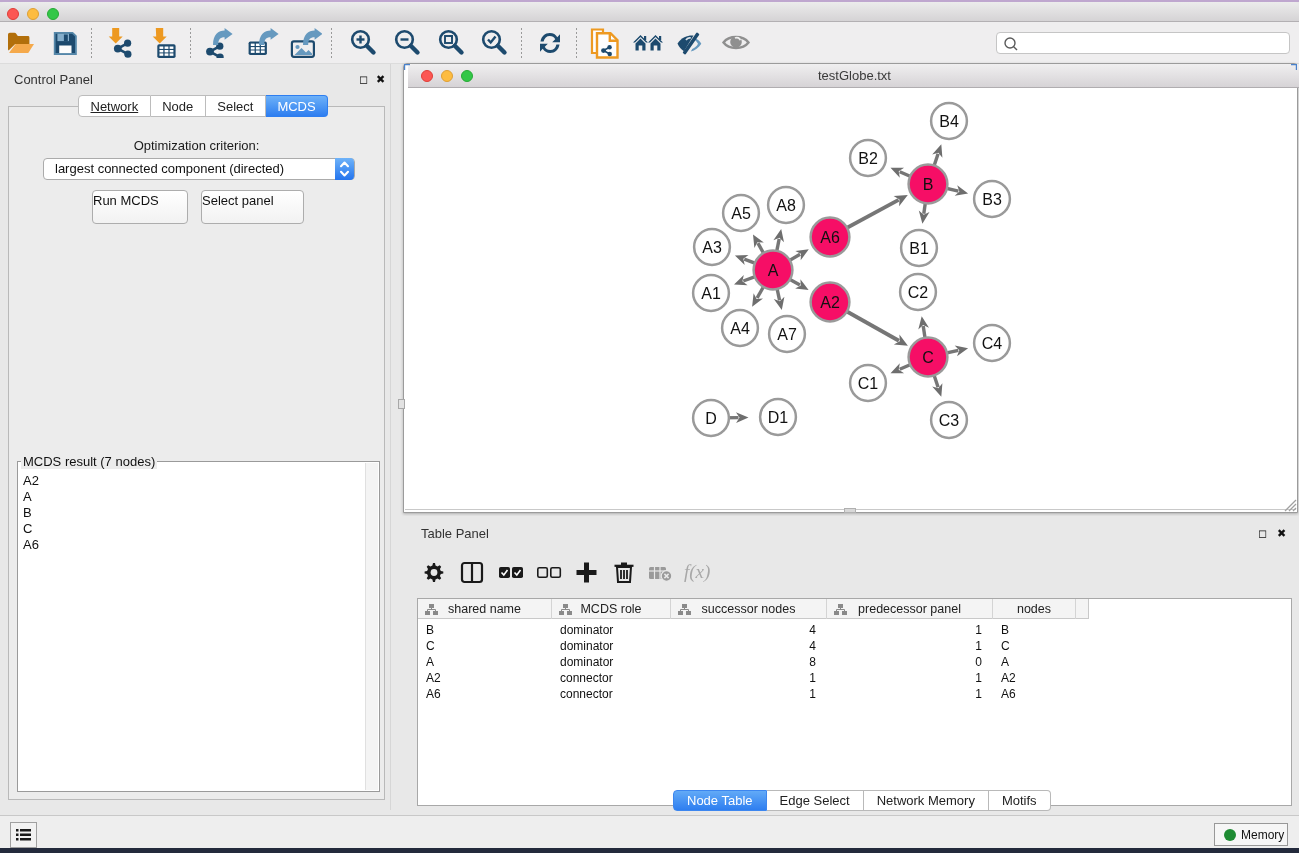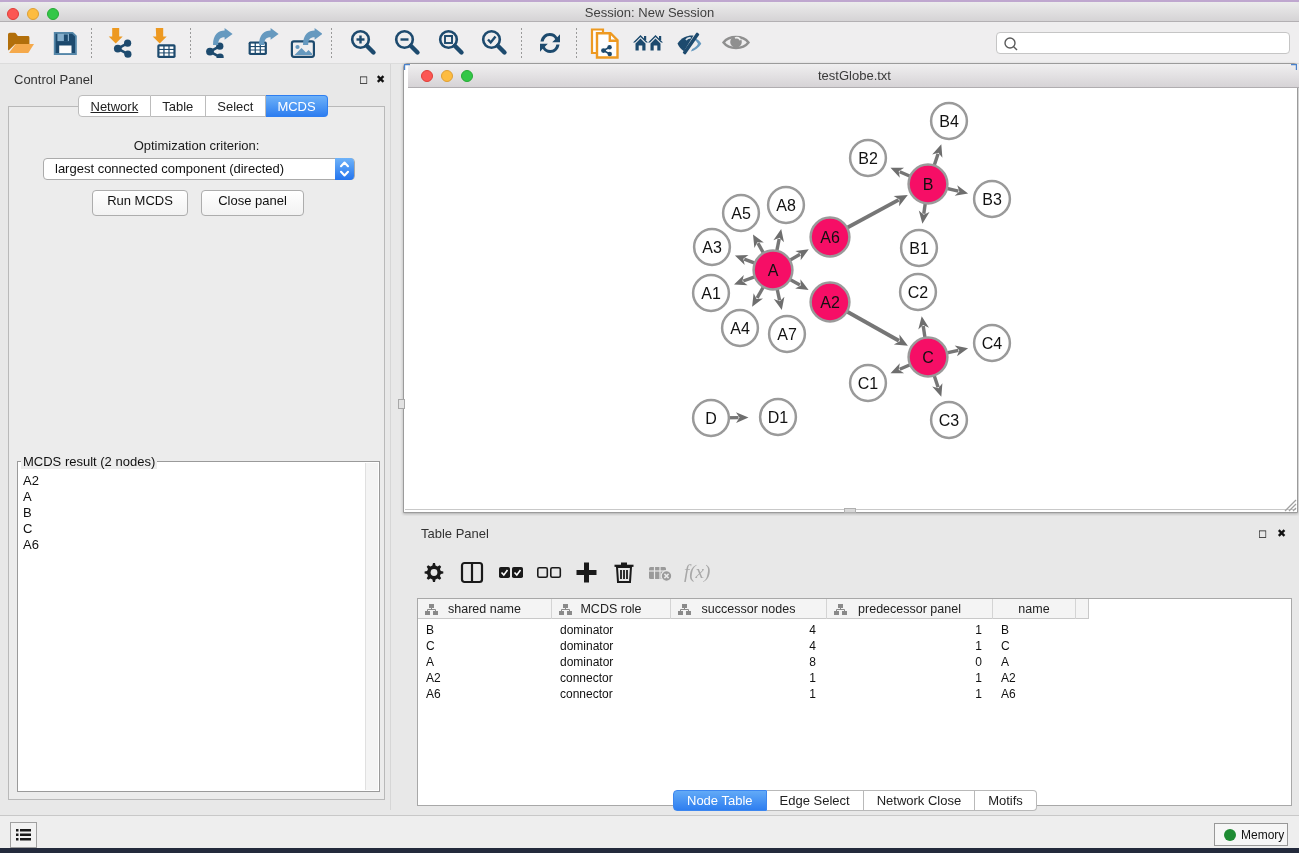--- a/index.html
+++ b/index.html
@@ -21,22 +21,22 @@
 #cp-tabs { position:absolute; left:78px; top:31px; height:22px; display:flex; z-index:3; font-size:13px; }
 .tab { background:#fff; border:1px solid #bcbcbc; border-left:none; padding:3px 11.5px 0 11.5px; height:22px; color:#222; }
 .tab.first { border-left:1px solid #bcbcbc; border-radius:4px 0 0 4px;text-decoration:underline; }
 .tab.sel { background:linear-gradient(#6db1f8,#2e7ef0); color:#fff; border-color:#2e7ef0; border-radius:0 4px 4px 0; }
 #cp-body { position:absolute; left:8px; top:42px; width:377px; height:694px; background:#ececec; border:1px solid #b9b9b9; }
 #optlabel { position:absolute; left:0; width:100%; top:32px; text-align:center; font-size:13px; color:#1a1a1a; }
 #combo { position:absolute; left:35px; top:52px; width:312px; height:22px; background:#fff;
   border:1px solid #ababab; border-radius:4px; font-size:13px; color:#111; line-height:20px; padding-left:11px; }
 #combo .spin { position:absolute; right:0px; top:-1px; width:19px; height:22px;
   background:linear-gradient(#6fb3f9,#2374ee); border-radius:0 4px 4px 0; }
-.btn { position:absolute; height:26px; background:linear-gradient(#ffffff,#f2f2f2);
-  border:1px solid #adadad; border-radius:4px; font-size:13px; color:#111; text-align:center; line-height:20px; }
+.btn { position:absolute; height:34px; background:linear-gradient(#ffffff,#f2f2f2);
+  border:1px solid #adadad; border-radius:4px; font-size:13px; color:#111; line-height:20px; }
 #fieldset { position:absolute; left:9px; top:355px; width:363px; height:331px; background:#fff; border:1px solid #9a9a9a; }
 #fieldset .legend { position:absolute; left:3px; top:-8px; background:#ececec; padding:0 2px; font-size:13px; color:#111; }
 #fieldset .list { position:absolute; left:5px; top:11px; font-size:13px; color:#111; line-height:16px; }
 #fieldset .sbar { position:absolute; right:1px; top:1px; width:13px; height:327px; background:#f4f4f4; border-left:1px solid #e0e0e0; }
 #netwin { left:403px; top:63px; width:895px; height:450px; background:#fff; border:1px solid #9b9b9b;
   border-radius:4px 4px 0 0; box-shadow:0 1px 3px rgba(0,0,0,0.25); }
 #nw-title { position:absolute; left:4px; top:0; width:100%; height:24px; border-radius:4px 4px 0 0;
   background:linear-gradient(#f0eff0,#d6d3d6); border-bottom:1px solid #b0adb0; }
 #nw-title .title { position:absolute; left:0; right:0; top:4px; text-align:center; font-size:13px; color:#3a3a3a; }
 #nw-canvas { position:absolute; left:1px; top:25px; width:891px; height:421px; background:#fff; border-bottom:1px solid #c9c9c9; }
@@ -58,21 +58,20 @@
 #membtn { position:absolute; left:1214px; top:7px; width:74px; height:23px; background:#f6f6f6; border:1px solid #989898; font-size:12px; color:#111; }
 #darkstrip { left:0; top:848px; width:1299px; height:5px; background:#232a3c; }
 svg text { font-family:"Liberation Sans", sans-serif; }
 </style></head>
 <body>
 <div class="abs" id="topstrip"></div>
 <div class="abs" id="titlebar">
     <div class="tl" style="left:7px;top:6px;background:#fc5753;border:0.5px solid #df3e38"></div>
     <div class="tl" style="left:27px;top:6px;background:#fdbc40;border:0.5px solid #de9f34"></div>
     <div class="tl" style="left:47px;top:6px;background:#33c748;border:0.5px solid #27aa35"></div>
-    <div class="title">Session: New Session</div>
   </div>
 <div class="abs" id="toolbar">
     <div class="tsep" style="left:91px"></div>
     <div class="tsep" style="left:190px"></div>
     <div class="tsep" style="left:331px"></div>
     <div class="tsep" style="left:521px"></div>
     <div class="tsep" style="left:576px"></div>
     <svg class="tbi" style="left:7px;top:6px" width="30" height="30" viewBox="0 0 30 30">
       <path d="M1 21.5 L1 6.6 Q1 4.8 2.8 4.8 L7.4 4.8 Q8.7 4.8 9.2 5.7 L10.8 8 L21 8 Q22.4 8 22.4 9.4 L22.4 16 L8.2 16 L1.6 22.6 Z" fill="#b26f0b"></path>
       <path d="M2.3 24.5 L8.6 16 L27 16 L21.6 24.5 Q21.2 25 20.5 25 L3 25 Q2 25 2.3 24.5 Z" fill="#f5a94b"></path>
@@ -210,36 +209,36 @@
       </svg>
     </div>
 </div>
 <div class="abs" id="cpanel">
   <div class="phead">Control Panel</div>
   <div class="winbtns" style="left:359px">◻</div>
   <div class="winbtns" style="left:376px">✖</div>
   <div id="cp-body"></div>
   <div id="cp-tabs">
       <div class="tab first">Network</div>
-      <div class="tab">Table</div>
+      <div class="tab">Node</div>
       <div class="tab">Select</div>
       <div class="tab sel">MCDS</div>
     </div>
   <div class="abs" style="left:8px;top:42px;width:377px;height:694px;">
     <div id="optlabel">Optimization criterion:</div>
     <div id="combo">largest connected component (directed)
       <div class="spin"><svg width="19" height="22">
             <path d="M6 8.2 L9.5 4.5 L13 8.2" fill="none" stroke="#fff" stroke-width="2.1" stroke-linecap="round" stroke-linejoin="round"></path>
             <path d="M6 13.8 L9.5 17.5 L13 13.8" fill="none" stroke="#fff" stroke-width="2.1" stroke-linecap="round" stroke-linejoin="round"></path>
           </svg></div>
     </div>
     <div class="btn" style="left:84px;top:84px;width:96px;">Run MCDS</div>
-    <div class="btn" style="left:193px;top:84px;width:103px;">Close panel</div>
+    <div class="btn" style="left:193px;top:84px;width:103px;">Select panel</div>
     <div id="fieldset">
-      <div class="legend">MCDS result (2 nodes)</div>
+      <div class="legend">MCDS result (7 nodes)</div>
       <div class="list">A2<br>A<br>B<br>C<br>A6</div>
       <div class="sbar"></div>
     </div>
   </div>
 </div>
 <div class="abs" id="netwin">
   <div id="nw-title">
       <div class="tl" style="left:13px;top:6px;background:#fc5753;border:0.5px solid #df3e38"></div>
       <div class="tl" style="left:33px;top:6px;background:#fdbc40;border:0.5px solid #de9f34"></div>
       <div class="tl" style="left:53px;top:6px;background:#33c748;border:0.5px solid #27aa35"></div>
@@ -444,21 +443,21 @@
               <rect x="0" y="8" width="5" height="4"></rect>
               <rect x="8" y="8" width="5" height="4"></rect>
             </g>
             <g stroke="#8a8a8a" stroke-width="1">
               <path d="M6.5 5 L6.5 7 M2.5 8 L2.5 6.5 L10.5 6.5 L10.5 8" fill="none"></path>
             </g>
           </svg>
           <div class="lbl">predecessor panel</div>
         </div>
         <div class="hcell" style="left:575px;width:83px">
-          <div class="lbl">name</div>
+          <div class="lbl">nodes</div>
         </div>
       </div>
     <div class="trow" style="left:0;top:24px;width:658px">
         <span style="position:absolute;left:8px">B</span>
         <span style="position:absolute;left:142px">dominator</span>
         <span style="position:absolute;left:253px;width:145px;text-align:right">4</span>
         <span style="position:absolute;left:409px;width:155px;text-align:right">1</span>
         <span style="position:absolute;left:583px">B</span>
       </div>
       <div class="trow" style="left:0;top:40px;width:658px">
@@ -486,21 +485,21 @@
         <span style="position:absolute;left:8px">A6</span>
         <span style="position:absolute;left:142px">connector</span>
         <span style="position:absolute;left:253px;width:145px;text-align:right">1</span>
         <span style="position:absolute;left:409px;width:155px;text-align:right">1</span>
         <span style="position:absolute;left:583px">A6</span>
       </div>
   </div>
   <div id="btabs">
       <div class="btab sel">Node Table</div>
       <div class="btab">Edge Select</div>
-      <div class="btab">Network Close</div>
+      <div class="btab">Network Memory</div>
       <div class="btab last">Motifs</div>
     </div>
 </div>
 <div class="abs" id="statusbar">
   <div id="listbtn">
       <svg width="25" height="24" style="position:absolute;left:0;top:0">
     <g fill="#1a1a1a">
           <rect x="5" y="6" width="2.5" height="2.5"></rect>
           <rect x="9" y="6" width="11" height="2.5"></rect>
     <rect x="5" y="10.5" width="2.5" height="2.5"></rect>

